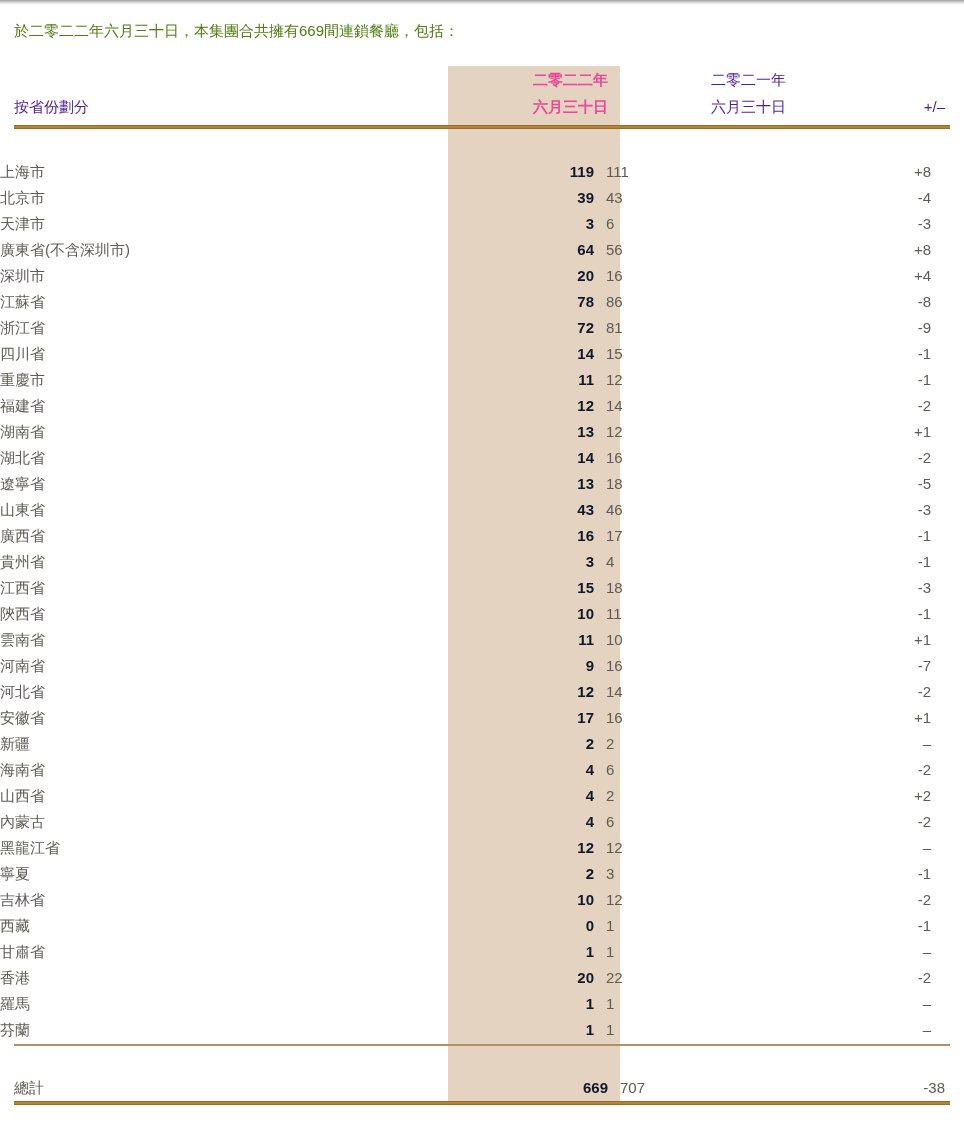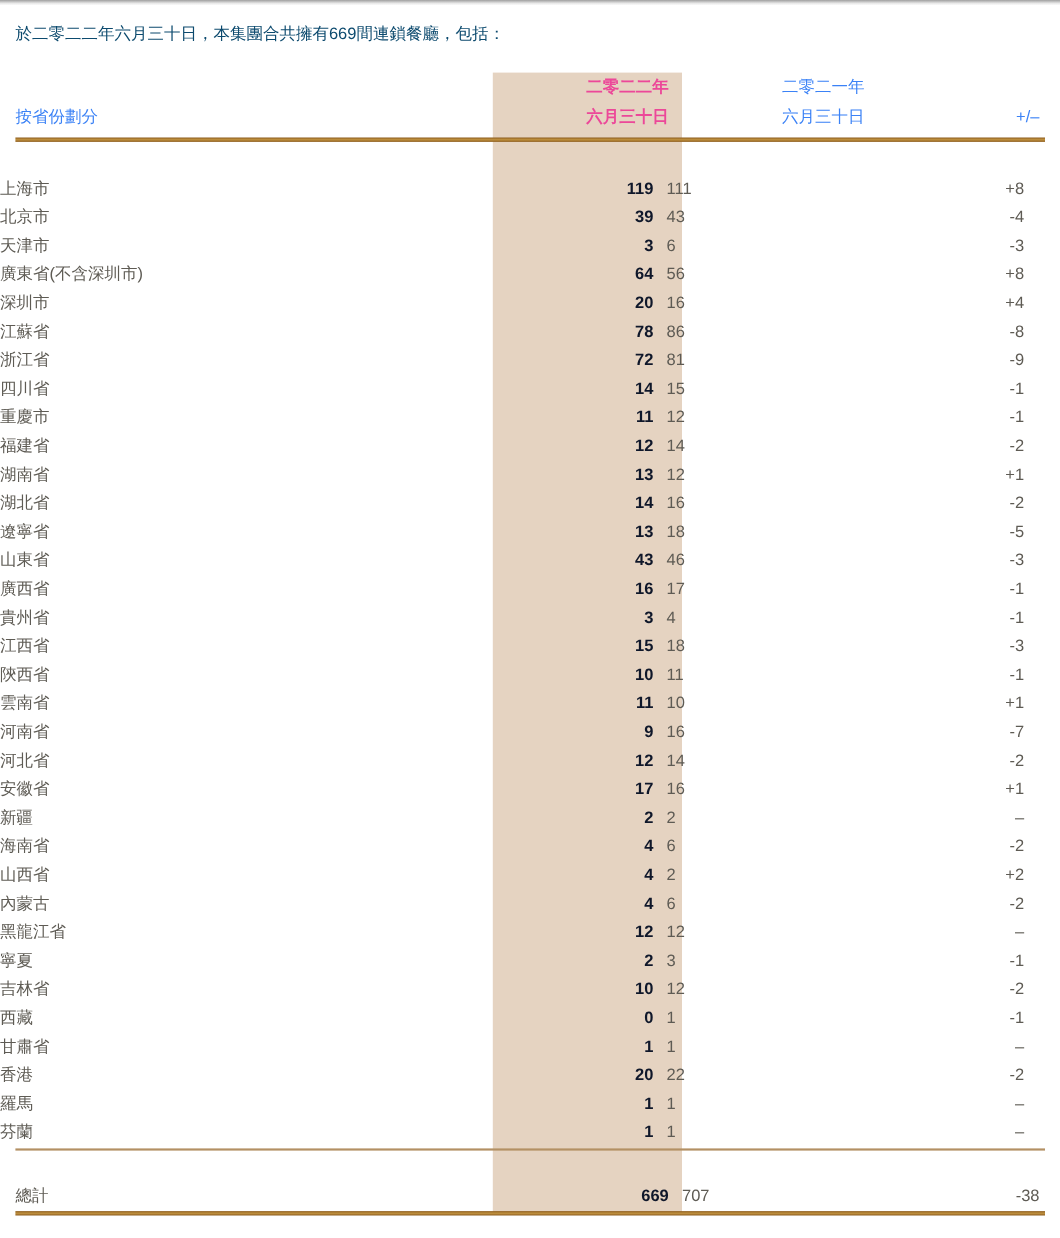--- a/index.html
+++ b/index.html
@@ -28,33 +28,33 @@
     z-index: 0;
   }
   .content {
     position: relative;
     z-index: 1;
   }
   .intro {
     margin: 15px 14px 0 14px;
     font-size: 15px;
     line-height: 22px;
-    color: #0c4a6e;
+    color: #4d7c0f;
   }
   .grid {
     display: grid;
     grid-template-columns: 434px 172px 168px 162px;
     margin: 0 14px;
   }
   .thead {
     margin-top: 24px;
     align-items: end;
     padding-bottom: 5px;
   }
-  .hcell { font-size: 15px; line-height: 27px; color: #3b82f6; }
+  .hcell { font-size: 15px; line-height: 27px; color: #4c1d95; }
   .hcell.two { text-align: right; }
   .hcell.bold2022 { font-weight: bold; color: #ec4899; padding-right: 12px; }
   .hcell.y2021 { padding-right: 2px; }
   .hcell.name { text-align: left; }
   .hcell.chg { text-align: right; padding-right: 5px; }
   .rule-heavy {
     height: 4px;
     margin: 0 14px;
     background: linear-gradient(to bottom, #8d5d1e, #c0913f 50%, #8d5d1e);
   }

